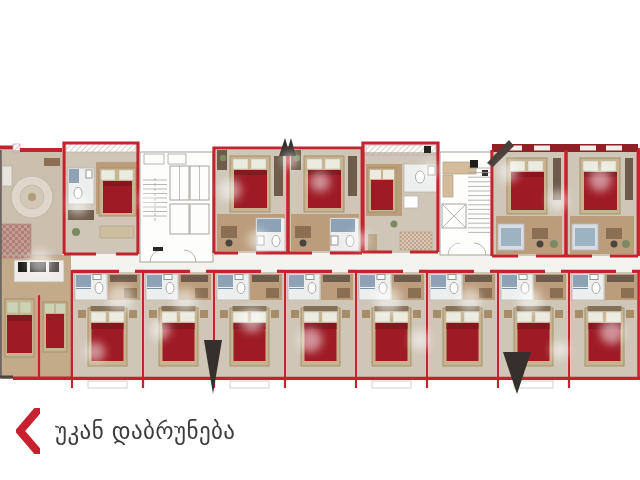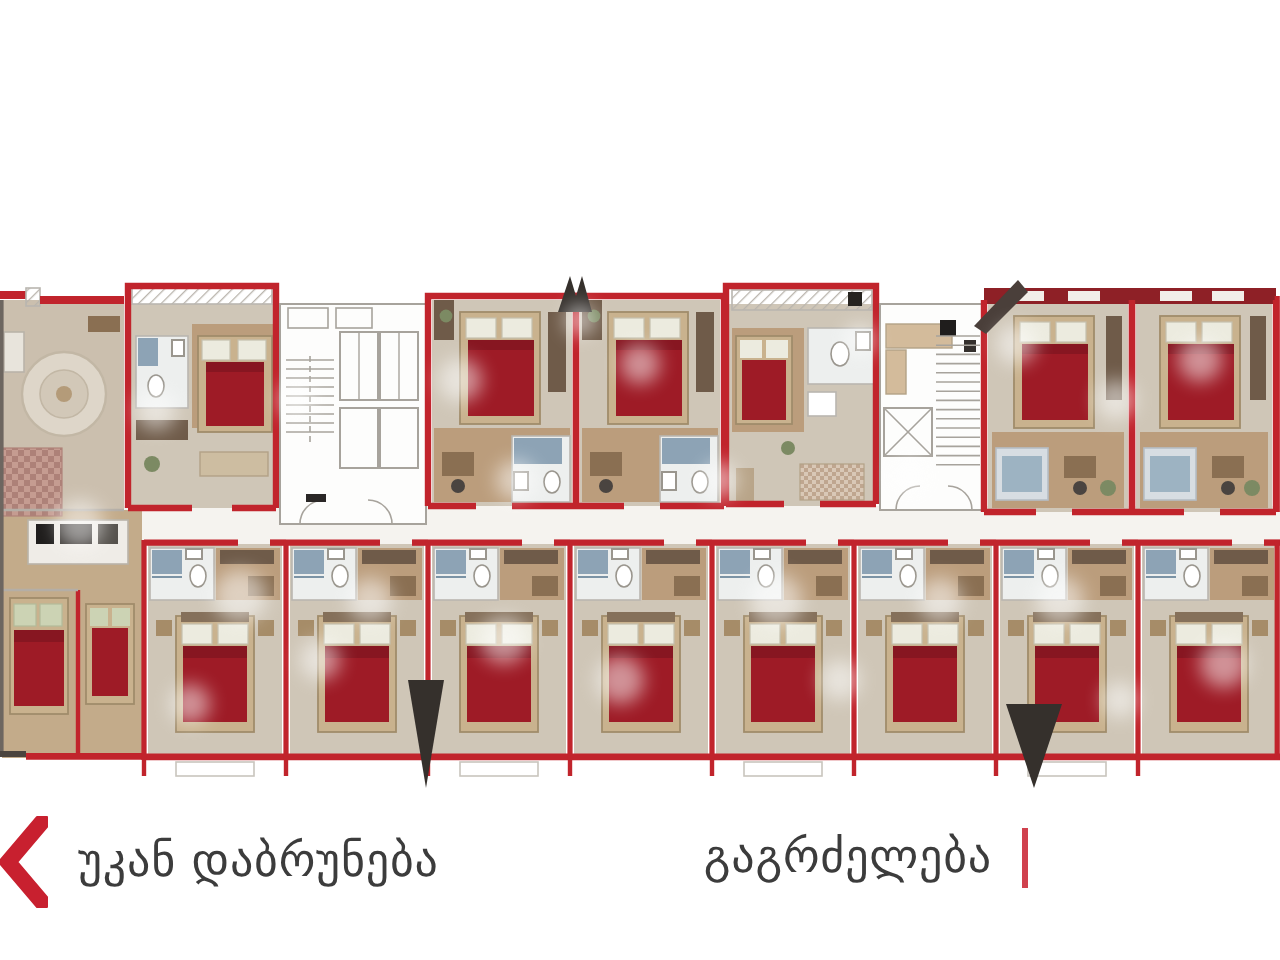--- a/index.html
+++ b/index.html
@@ -1,19 +1,19 @@
 <!DOCTYPE html>
 <html><head>
 <meta charset="utf-8">
 <style>
   html,body{margin:0;padding:0;background:#ffffff;width:640px;height:480px;overflow:hidden;
     font-family:"DejaVu Sans",sans-serif;}
   .page{position:relative;width:640px;height:480px;background:#fff;}
   .plan-wrap{position:absolute;left:0;top:0;width:640px;height:400px;}
-  .nav{position:absolute;left:0;top:398px;width:516px;height:70px;text-decoration:underline;}
+  .nav{position:absolute;left:16px;top:398px;width:516px;height:70px;text-decoration:underline;}
   .nav-btn{position:absolute;display:flex;align-items:center;gap:15px;background:none;border:none;
     padding:0;cursor:pointer;font-family:"DejaVu Sans",sans-serif;}
   .nav-btn span{font-size:23px;color:#3c3c3c;letter-spacing:.4px;}
   .back-btn{left:0;top:10px;}
   .cont-btn{right:2px;top:14px;}
   svg{display:block;}
 </style>
 </head>
 <body>
 
@@ -470,20 +470,14 @@
       </svg>
     </div>
 
   <div class="nav">
     <button class="nav-btn back-btn">
       <svg width="24" height="46" viewBox="0 0 24 46">
         <polyline points="21,3 4,23 21,43" fill="none" stroke="#c8202f" stroke-width="8" stroke-linecap="round" stroke-linejoin="miter"></polyline>
       </svg>
       <span>უკან დაბრუნება</span>
     </button>
-    <button class="nav-btn cont-btn">
-      <span>გაგრძელება</span>
-      <svg width="3" height="34" viewBox="0 0 3 34">
-        <rect x="0" y="2" width="3" height="30" fill="#c8202f" opacity="0.85"></rect>
-      </svg>
-    </button>
   </div>
 </div>
 
 </body></html>

